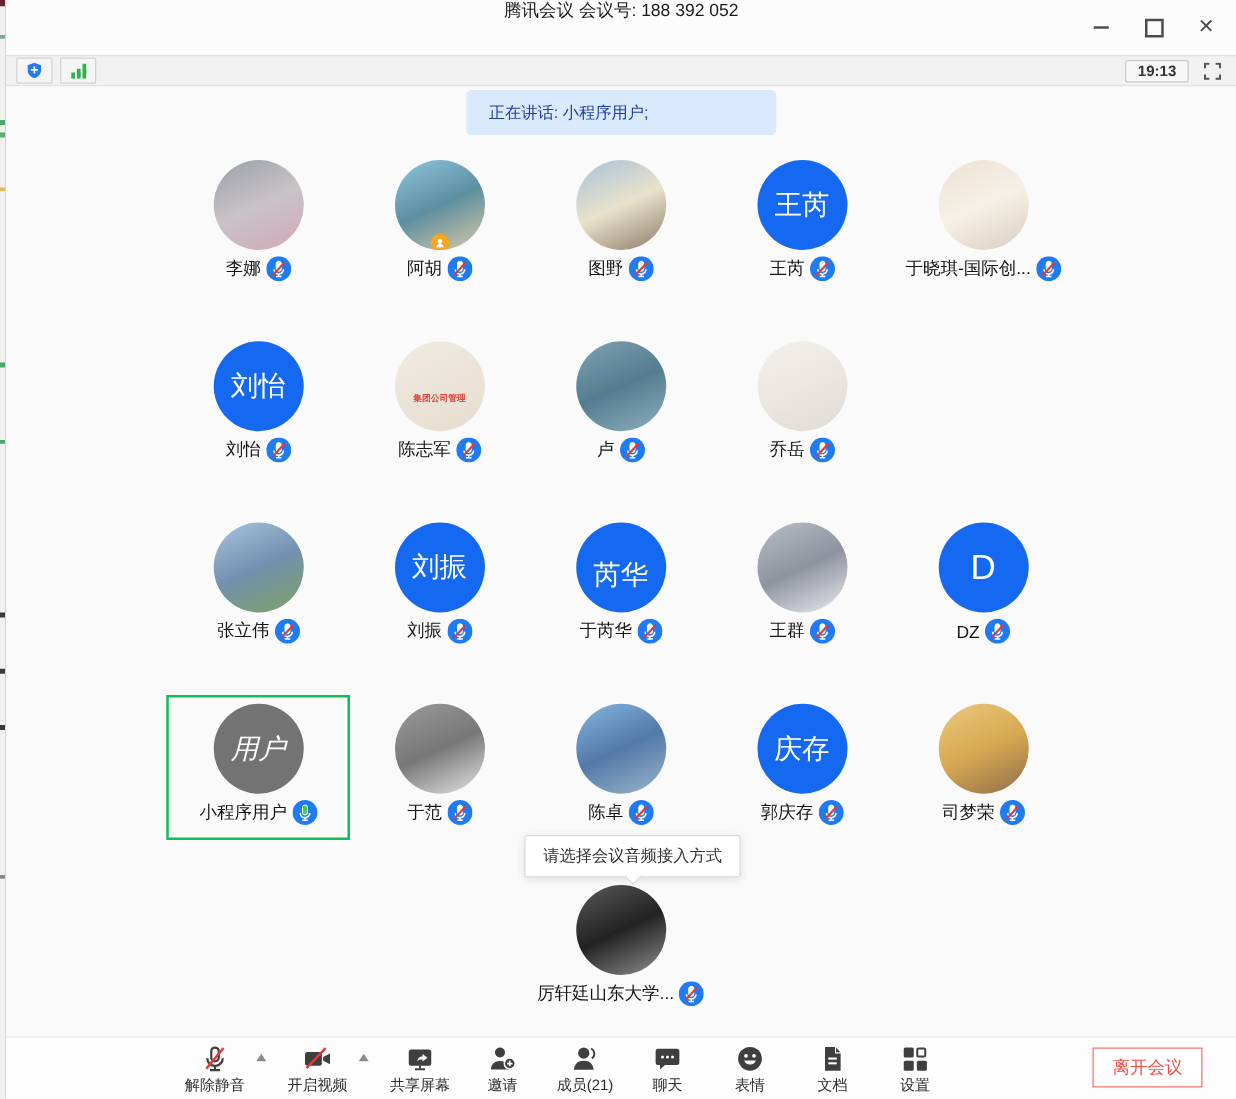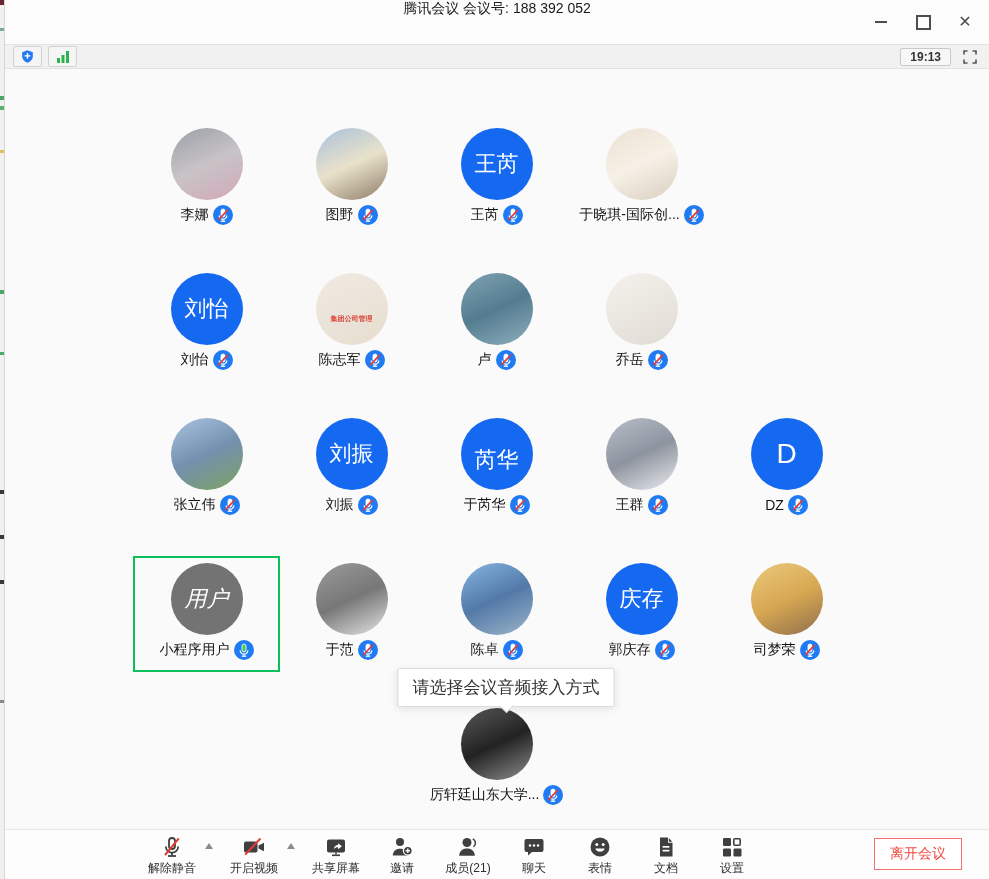--- a/index.html
+++ b/index.html
@@ -45,21 +45,21 @@
   .avatar{width:72px;height:72px;border-radius:50%;margin-top:13px;position:relative;display:flex;align-items:center;justify-content:center;overflow:hidden;}
   .avatar.initials{color:#fff;}
   .avatar .ovl{position:absolute;left:0;right:0;top:57%;text-align:center;font-size:7px;font-weight:bold;letter-spacing:0px;}
   .badge{position:absolute;left:50%;transform:translateX(-50%);bottom:-2px;width:15px;height:15px;border-radius:50%;background:#f5a623;display:flex;align-items:center;justify-content:center;}
   .name-row{margin-top:5px;display:flex;align-items:center;gap:4px;max-width:142px;}
   .name-row .pname{font-size:14px;color:#141414;white-space:nowrap;overflow:hidden;}
   .name-row svg{flex-shrink:0;}
 
   
   #tooltip{position:absolute;left:50%;transform:translateX(-50%);margin-left:9px;top:668px;background:#fff;border:1px solid #dcdcdc;border-radius:2px;box-shadow:0 2px 8px rgba(0,0,0,.10);padding:7px 14px;z-index:5;}
-  #tooltip span{font-size:17px;color:#333;white-space:nowrap;}
+  #tooltip span{font-size:13px;color:#333;white-space:nowrap;}
   #tooltip .caret{position:absolute;left:50%;bottom:-5px;margin-left:-5px;width:9px;height:9px;background:#fff;border-right:1px solid #dcdcdc;border-bottom:1px solid #dcdcdc;transform:rotate(45deg);}
 
   
   #toolbar{position:absolute;left:0;right:0;bottom:0;height:49px;background:#fdfdfd;border-top:1px solid #e7e7e7;display:flex;align-items:flex-start;padding-left:142px;}
   .tb-item{display:flex;flex-direction:column;align-items:center;min-width:50px;margin-right:16px;padding-top:4px;cursor:default;}
   .tb-item .ticon{height:26px;display:flex;align-items:center;justify-content:center;}
   .tb-item .tlabel{font-size:12px;color:#2e2e2e;margin-top:0;white-space:nowrap;}
   .tb-caret{width:0;height:0;border-left:4px solid transparent;border-right:4px solid transparent;border-bottom:6px solid #8c8c8c;margin:13px 16px 0 -8px;}
   #leave-btn{position:absolute;right:27px;top:8px;height:32px;padding:0 15px;background:#fff;border:1px solid #f7736c;border-radius:0;color:#f14c44;font-size:14px;display:flex;align-items:center;font-family:inherit;}
 </style>
@@ -116,27 +116,53 @@
     </div>
     <div class="sb-spacer"></div>
     <div id="time-badge">19:13</div>
     <div class="sb-fullscreen">
       <svg width="14" height="14" viewBox="0 0 14 14" fill="none" stroke="#555" stroke-width="1.6">
           <path d="M1 4.5V1h3.5M9.5 1H13v3.5M13 9.5V13H9.5M4.5 13H1V9.5"></path>
         </svg>
     </div>
   </div>
 
+  <div id="banner">
+    <span>正在讲话: 小程序用户;</span>
+  </div>
 
   <div id="grid">
       <div class="grid-row">
         <div class="tile">
           <div class="avatar photo" style="background: linear-gradient(155deg, rgb(154, 160, 168), rgb(200, 195, 198), rgb(211, 168, 184));"></div>
           <div class="name-row">
             <span class="pname">李娜</span>
+            <span style="display: flex;">
+              <svg width="20" height="20" viewBox="0 0 20 20">
+                <circle cx="10" cy="10" r="10" fill="#1f7bf4"></circle>
+                <rect x="8" y="4" width="4" height="8" rx="2" fill="#ffffff" stroke="#fff" stroke-width="0.8"></rect>
+                <path d="M6.2 10.4a3.8 3.8 0 0 0 7.6 0" fill="none" stroke="#fff" stroke-width="1.3"></path>
+                <line x1="10" y1="14.2" x2="10" y2="15.8" stroke="#fff" stroke-width="1.3"></line>
+                <line x1="7.8" y1="16.2" x2="12.2" y2="16.2" stroke="#fff" stroke-width="1.3"></line>
+                <line x1="5.2" y1="15.2" x2="14.8" y2="4.8" stroke="#e23b35" stroke-width="1.7"></line>
+              </svg>
+            </span>
+          </div>
+        </div>
+        <div class="tile">
+          <div class="avatar photo" style="background: linear-gradient(155deg, rgb(142, 198, 222), rgb(93, 143, 160), rgb(217, 201, 166));">
+            <div class="badge">
+              <svg width="9" height="9" viewBox="0 0 10 10">
+                <circle cx="5" cy="3.4" r="2" fill="#fff"></circle>
+                <path d="M1.6 8.6c0-1.9 1.5-3 3.4-3s3.4 1.1 3.4 3z" fill="#fff"></path>
+              </svg>
+            </div>
+          </div>
+          <div class="name-row">
+            <span class="pname">阿胡</span>
             <span style="display: flex;">
               <svg width="20" height="20" viewBox="0 0 20 20">
                 <circle cx="10" cy="10" r="10" fill="#1f7bf4"></circle>
                 <rect x="8" y="4" width="4" height="8" rx="2" fill="#ffffff" stroke="#fff" stroke-width="0.8"></rect>
                 <path d="M6.2 10.4a3.8 3.8 0 0 0 7.6 0" fill="none" stroke="#fff" stroke-width="1.3"></path>
                 <line x1="10" y1="14.2" x2="10" y2="15.8" stroke="#fff" stroke-width="1.3"></line>
                 <line x1="7.8" y1="16.2" x2="12.2" y2="16.2" stroke="#fff" stroke-width="1.3"></line>
                 <line x1="5.2" y1="15.2" x2="14.8" y2="4.8" stroke="#e23b35" stroke-width="1.7"></line>
               </svg>
             </span>

